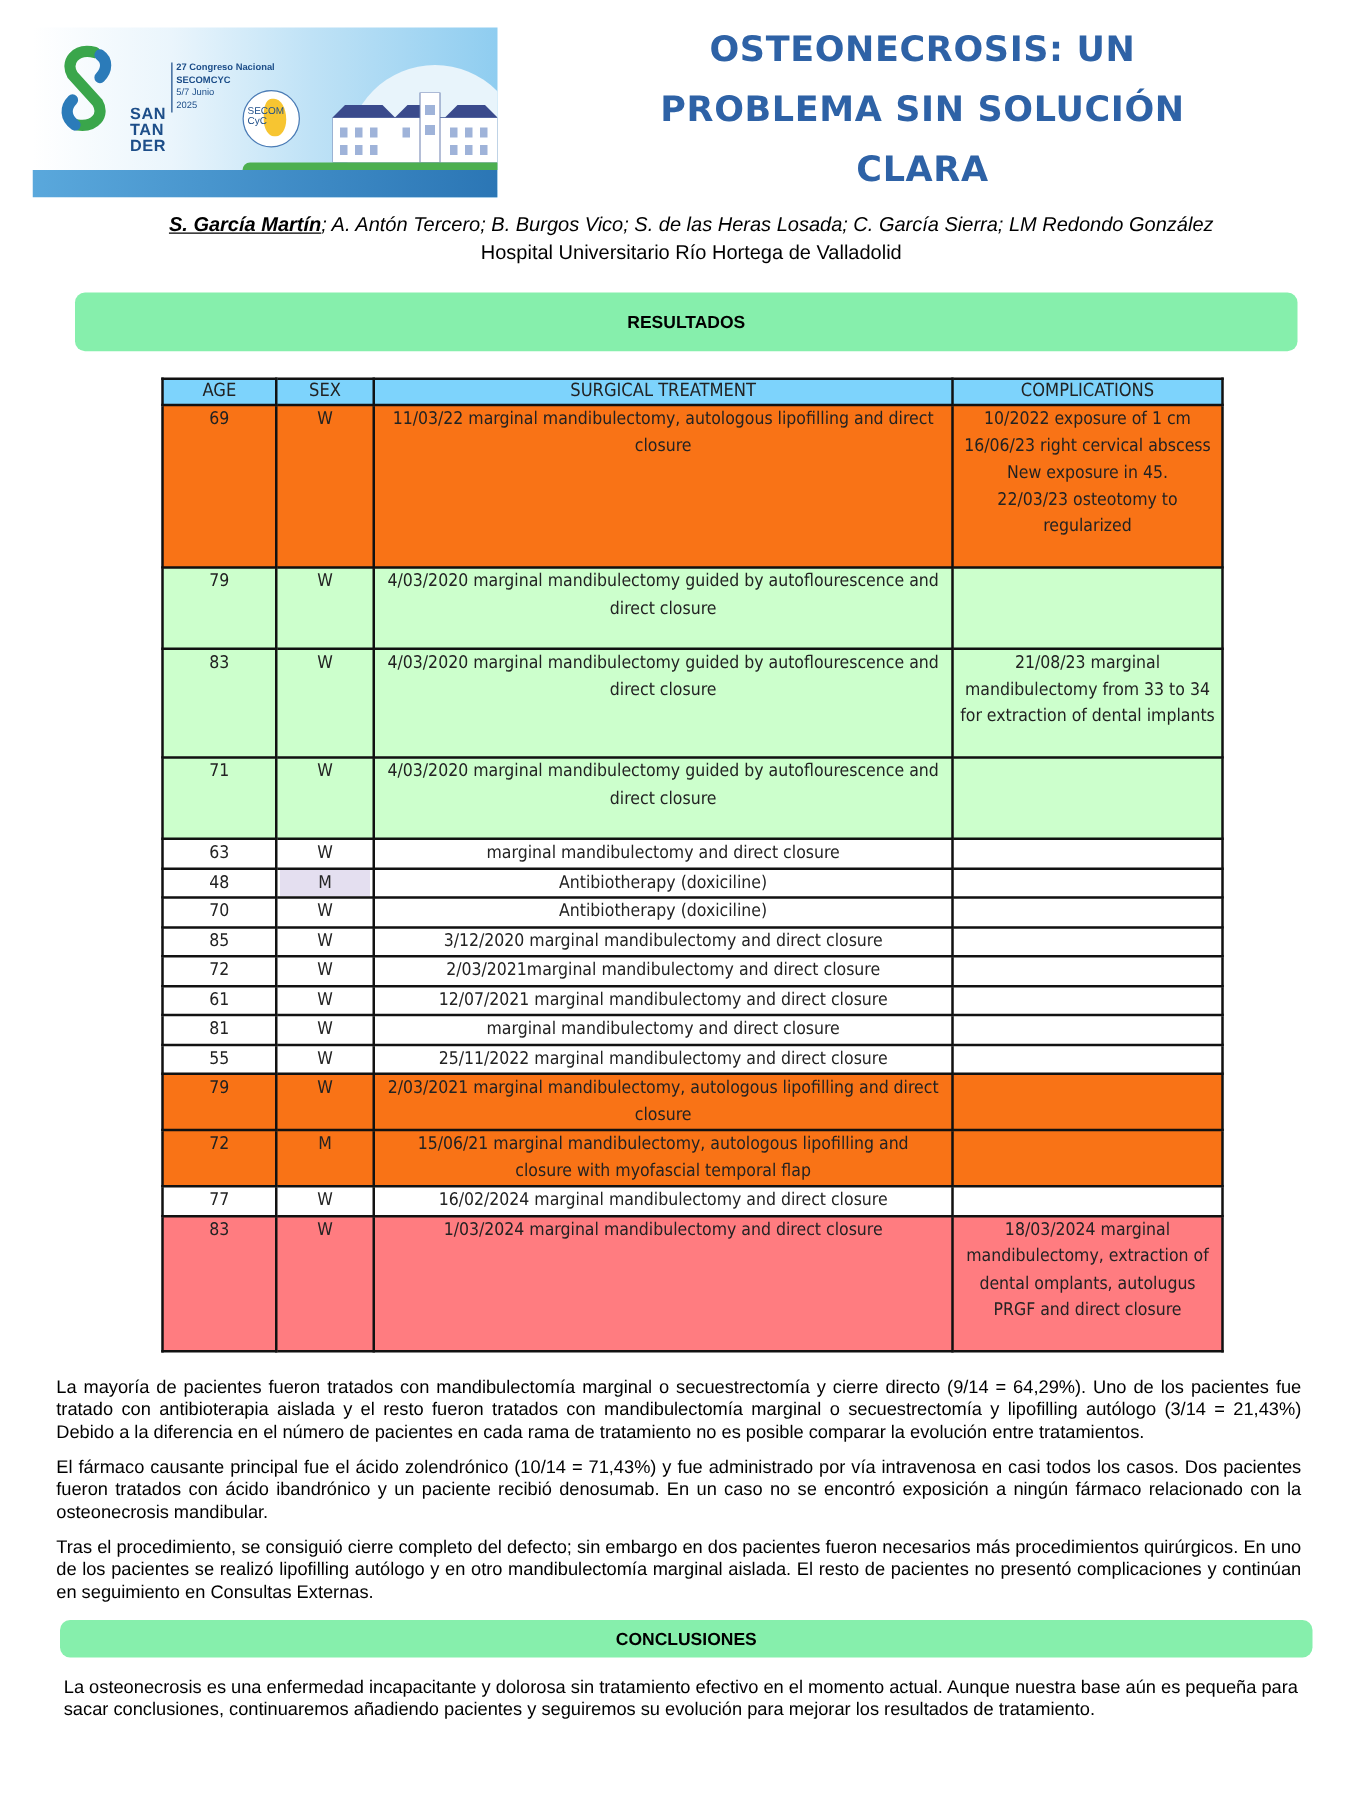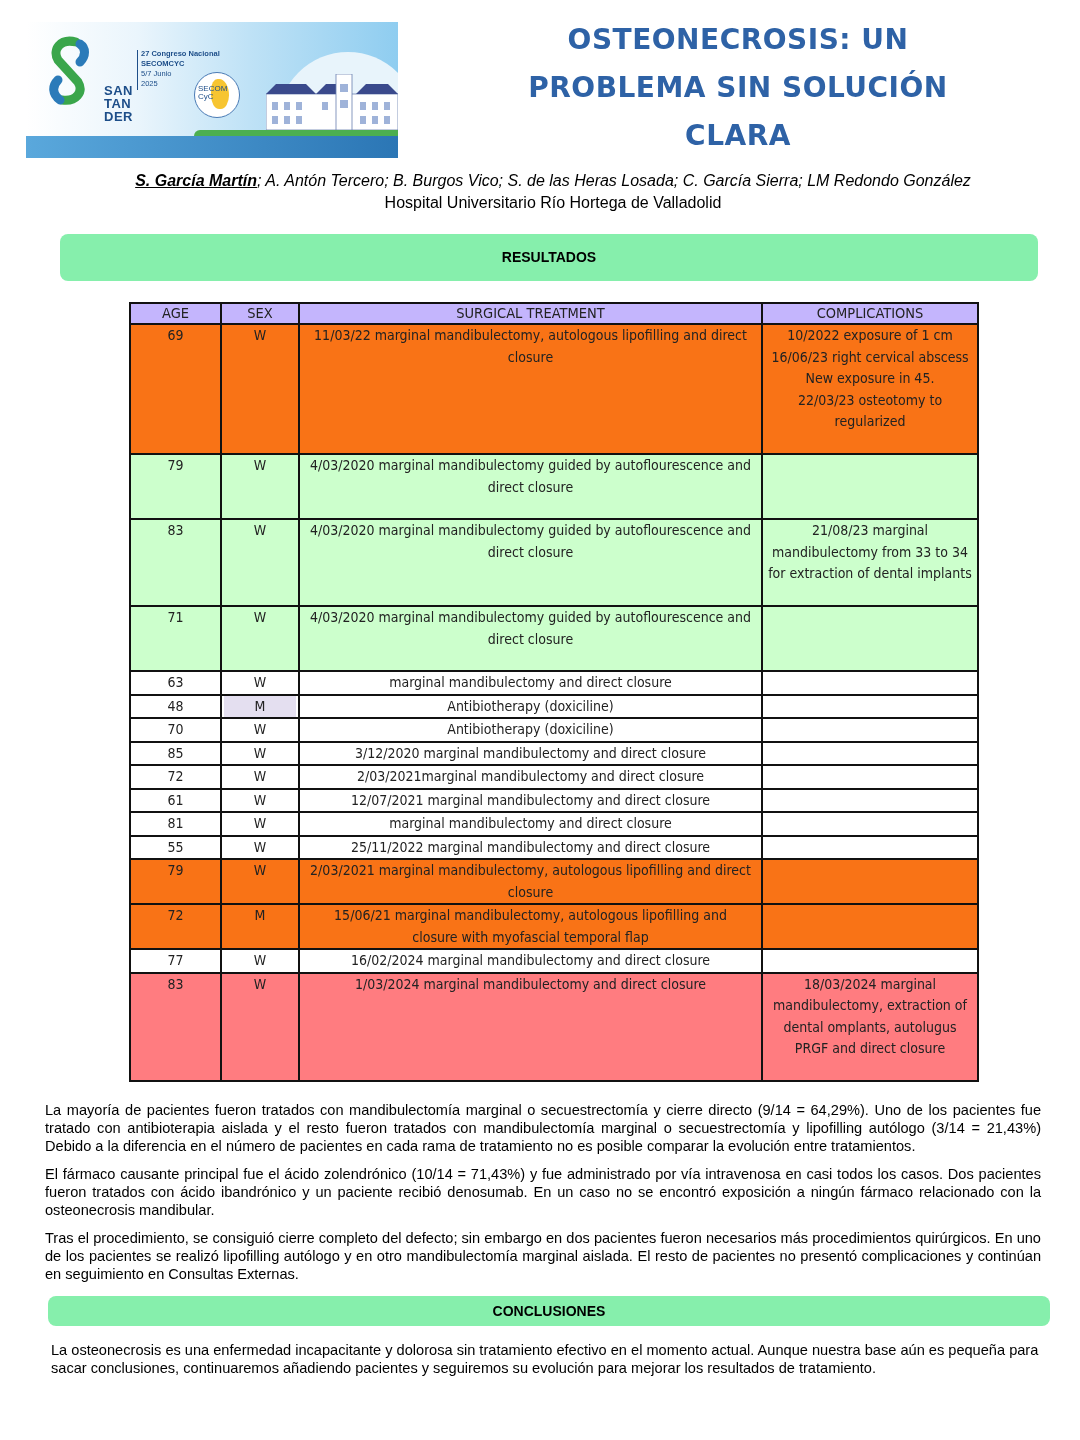--- a/index.html
+++ b/index.html
@@ -32,21 +32,21 @@
   .affil { position:absolute; left:0; top:194px; width:1106px; text-align:center; font-size:16px; }
 
   .section-bar { position:absolute; background:#86efac; border-radius:8px; text-align:center; font-weight:bold; font-size:14px; }
   .bar-results { left:60px; top:234px; width:978px; height:47px; line-height:46px; }
   .bar-concl { left:48px; top:1296px; width:1002px; height:30px; line-height:31px; }
 
   
   table.results { position:absolute; left:129px; top:302px; width:848px; border-collapse:collapse; table-layout:fixed;
     font-family:"DejaVu Sans Condensed","DejaVu Sans", sans-serif; font-size:14px; color:#222; }
   table.results th, table.results td { border:2px solid #111; text-align:center; vertical-align:top; padding:0 4px; line-height:21.5px; }
-  table.results th { background:#c4b5fd; font-weight:normal; height:19px; line-height:19px; font-size:14.5px; }
+  table.results th { background:#7dd3fc; font-weight:normal; height:19px; line-height:19px; font-size:14.5px; }
   table.results col.c-age { width:91px; }
   table.results col.c-sex { width:78px; }
   table.results col.c-tx { width:463px; }
   table.results col.c-comp { width:216px; }
   tr.yellow td { background:#f97316; }
   tr.green td { background:#ccffcc; }
   tr.white td { background:#ffffff; }
   tr.red td { background:#ff7c80; }
   td.sex-hl span { display:block; background:#e4dff0; margin:0 -2px; }
 

